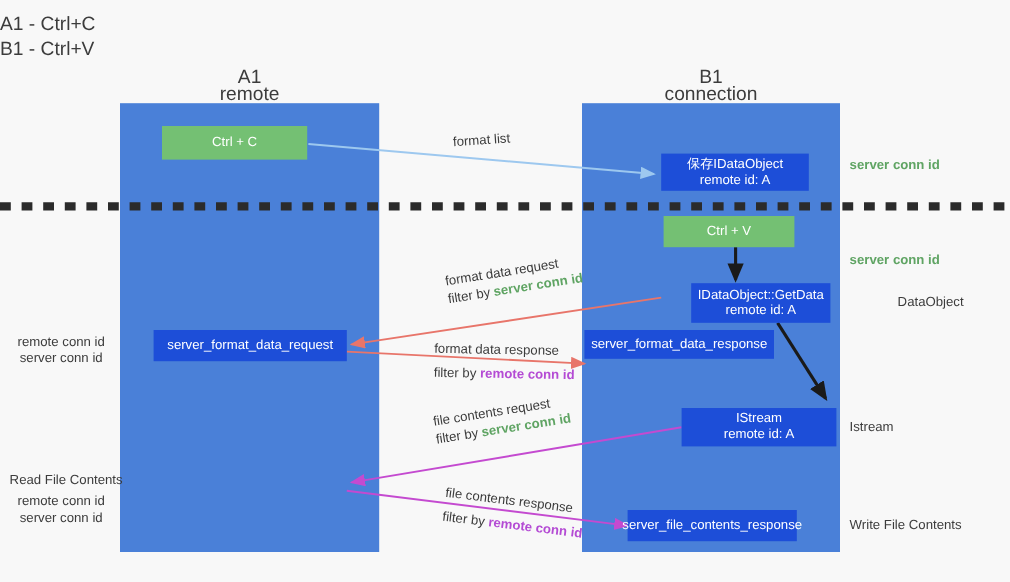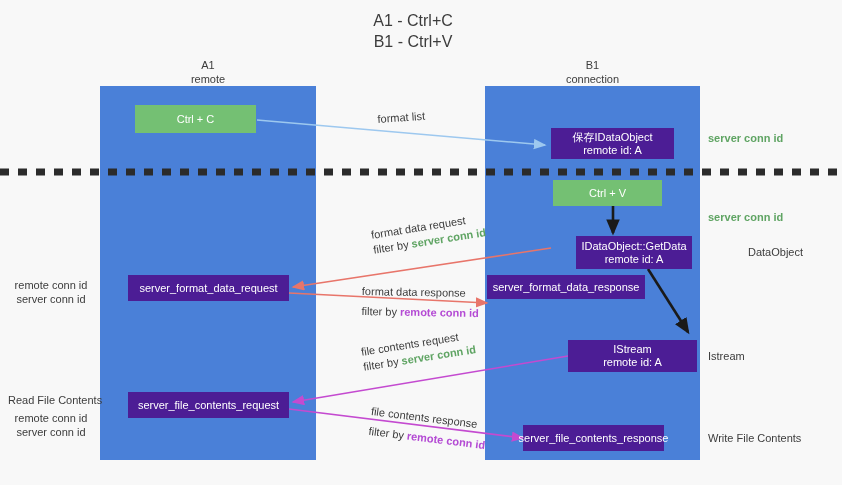--- a/index.html
+++ b/index.html
@@ -7,44 +7,44 @@
     width:842px;height:485px;
     background:#f8f8f8;
     font-family:"Liberation Sans","DejaVu Sans",sans-serif;
     position:relative;overflow:hidden;
   }
   #stage{position:absolute;inset:0;}
 
   
   .title{
     position:absolute;left:0;right:16px;top:10px;
-    text-align:center;color:#3c3c3c;
+    text-align:left;color:#3c3c3c;
     font-size:16px;line-height:21px;
   }
 
   
   .lane-head{
     position:absolute;text-align:center;color:#3c3c3c;
-    font-size:11px;line-height:14px;
+    font-size:16px;line-height:14px;
   }
   .lane-head .l1{display:block;}
   .lane-head .l2{display:block;}
 
   
   .lane{position:absolute;background:#4a80d8;}
 
   
   .box{
     position:absolute;box-sizing:border-box;
     display:flex;align-items:center;justify-content:center;
     text-align:center;color:#ffffff;font-size:11px;line-height:13px;
     padding:12px 4px;
   }
   .box.green{background:#74c073;}
-  .box.orange{background:#4c1d95;}
+  .box.orange{background:#1d4ed8;}
   .box .two-line{display:block;}
 
   
   .lbl{
     position:absolute;font-size:11px;line-height:14px;color:#3c3c3c;
     white-space:nowrap;
   }
   .lbl.green-t{color:#5fa463;font-weight:bold;}
   .lbl.stackcenter{text-align:center;}
 
@@ -147,23 +147,20 @@
   </div>
 
   <div class="box orange" style="left:128px;top:275px;width:161px;height:26px;">
     <span>server_format_data_request</span>
   </div>
 
   <div class="box orange" style="left:487px;top:275px;width:158px;height:19px;">
     <span>server_format_data_response</span>
   </div>
 
-  <div class="box orange" style="left:128px;top:392px;width:161px;height:26px;">
-    <span>server_file_contents_request</span>
-  </div>
 
   <div class="box orange" style="left:523px;top:425px;width:141px;height:26px;">
     <span>server_file_contents_response</span>
   </div>
 
   <div class="lbl green-t" style="left:708px;top:131px;">server conn id</div>
 
   <div class="lbl green-t" style="left:708px;top:210px;">server conn id</div>
 
   <div class="lbl" style="left:748px;top:245px;">DataObject</div>

